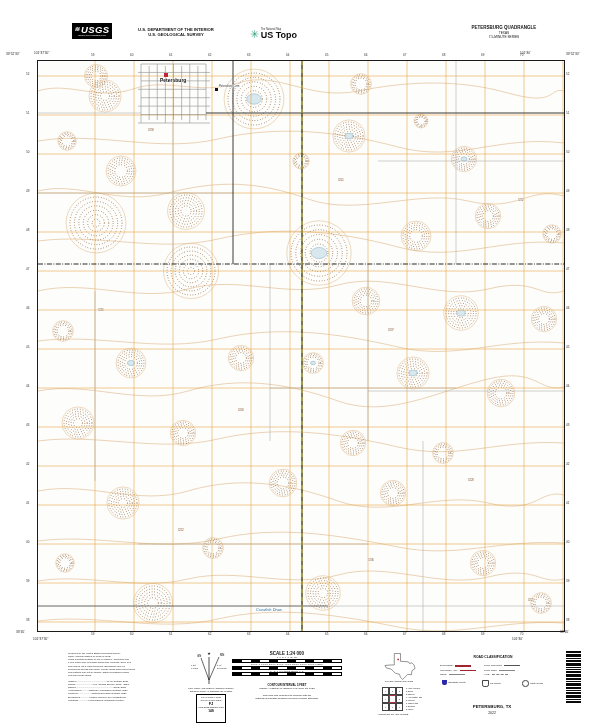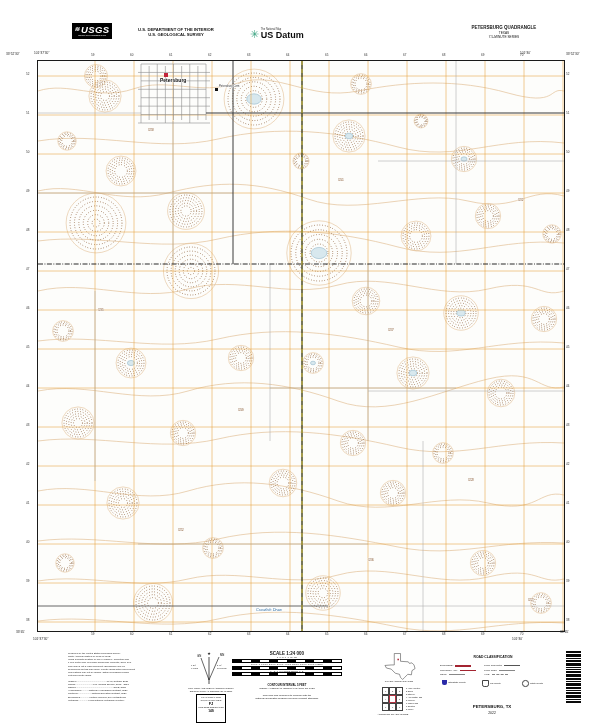--- a/index.html
+++ b/index.html
@@ -81,21 +81,21 @@
 
 <div class="abs ctr" id="dept">
   <div class="l">U.S. DEPARTMENT OF THE INTERIOR</div>
   <div class="l">U.S. GEOLOGICAL SURVEY</div>
 </div>
 
 <div class="abs" id="ustopo">
   <span class="flower">✳</span>
   <span>
     <div class="tnm">The National Map</div>
-    <div class="ut">US Datum</div>
+    <div class="ut">US Topo</div>
   </span>
 </div>
 
 <div class="abs ctr" id="quadblock">
   <div class="l1">PETERSBURG QUADRANGLE</div>
   <div class="l2">TEXAS</div>
   <div class="l2">7.5-MINUTE SERIES</div>
 </div>
 
 <div class="abs" id="map-frame">

